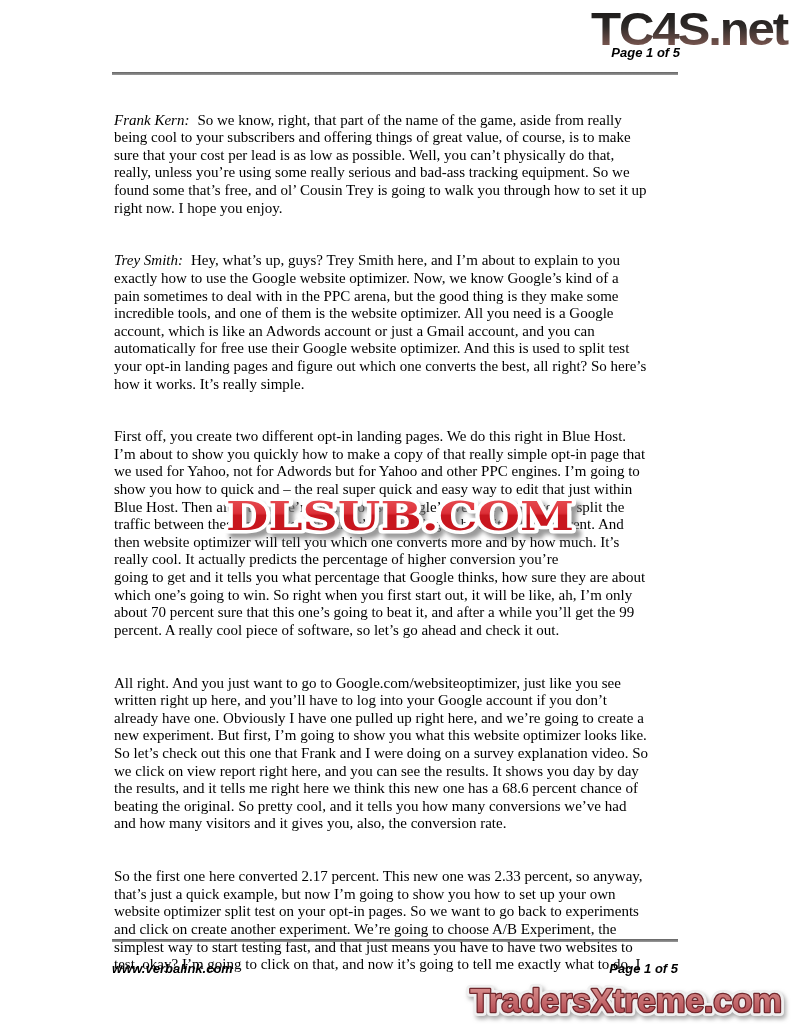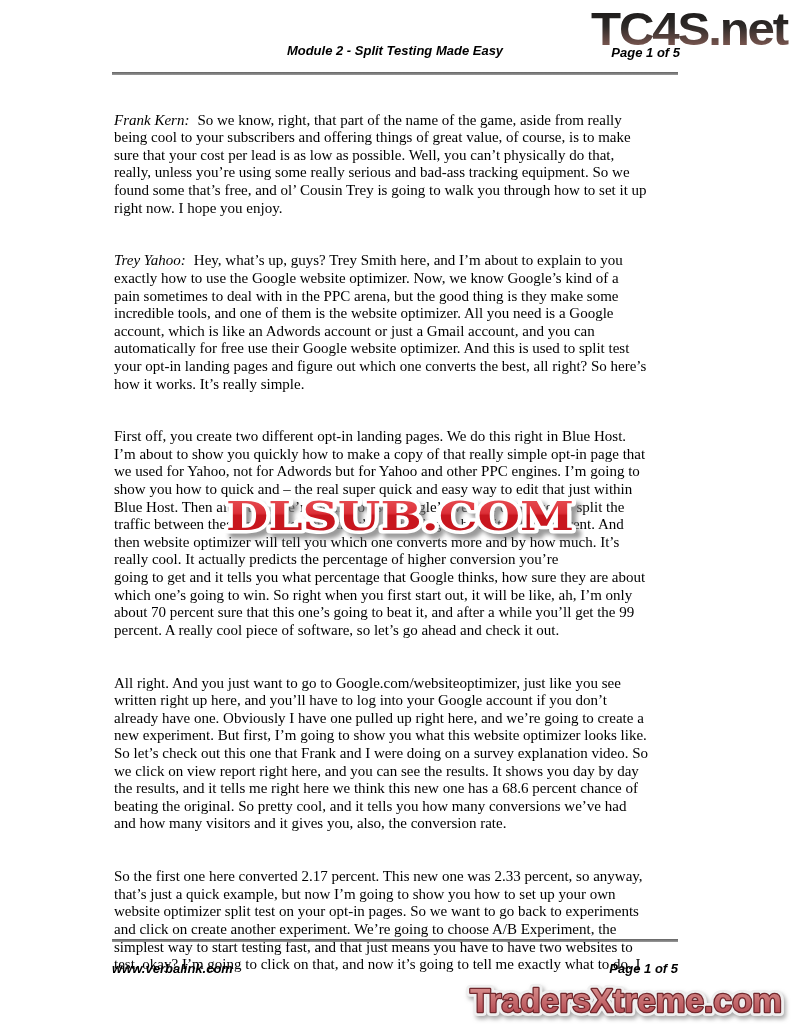--- a/index.html
+++ b/index.html
@@ -52,33 +52,32 @@
       <linearGradient id="logoGrad" x1="0" y1="0" x2="0" y2="1">
         <stop offset="0" stop-color="#141414"></stop>
         <stop offset="0.45" stop-color="#2e2a28"></stop>
         <stop offset="1" stop-color="#9c6b62"></stop>
       </linearGradient>
     </defs>
     <text x="101" y="42" text-anchor="middle" textLength="196" lengthAdjust="spacingAndGlyphs" font-family="Liberation Sans, sans-serif" font-weight="bold" font-size="46" letter-spacing="-2" fill="url(#logoGrad)">TC4S.net</text>
   </svg>
 
   <div class="header-center">
-    <div>Module 2 - Split Testing Made Easy</div>
   </div>
   <div class="header-page">Page 1 of 5</div>
   <div class="rule rule-top"></div>
 
   <div class="body-text">
     <p><span class="speaker">Frank Kern:</span><span>So we know, right, that part of the name of the game, aside from really
 being cool to your subscribers and offering things of great value, of course, is to make
 sure that your cost per lead is as low as possible.  Well, you can’t physically do that,
 really, unless you’re using some really serious and bad-ass tracking equipment.  So we
 found some that’s free, and ol’ Cousin Trey is going to walk you through how to set it up
 right now.  I hope you enjoy.</span></p>
-    <p><span class="speaker">Trey Yahoo:</span><span>Hey, what’s up, guys?  Trey Smith here, and I’m about to explain to you
+    <p><span class="speaker">Trey Smith:</span><span>Hey, what’s up, guys?  Trey Smith here, and I’m about to explain to you
 exactly how to use the Google website optimizer.  Now, we know Google’s kind of a
 pain sometimes to deal with in the PPC arena, but the good thing is they make some
 incredible tools, and one of them is the website optimizer.  All you need is a Google
 account, which is like an Adwords account or just a Gmail account, and you can
 automatically for free use their Google website optimizer.  And this is used to split test
 your opt-in landing pages and figure out which one converts the best, all right?  So here’s
 how it works.  It’s really simple.</span></p>
     <p><span>First off, you create two different opt-in landing pages.  We do this right in Blue Host.
 I’m about to show you quickly how to make a copy of that really simple opt-in page that
 we used for Yahoo, not for Adwords but for Yahoo and other PPC engines.  I’m going to

